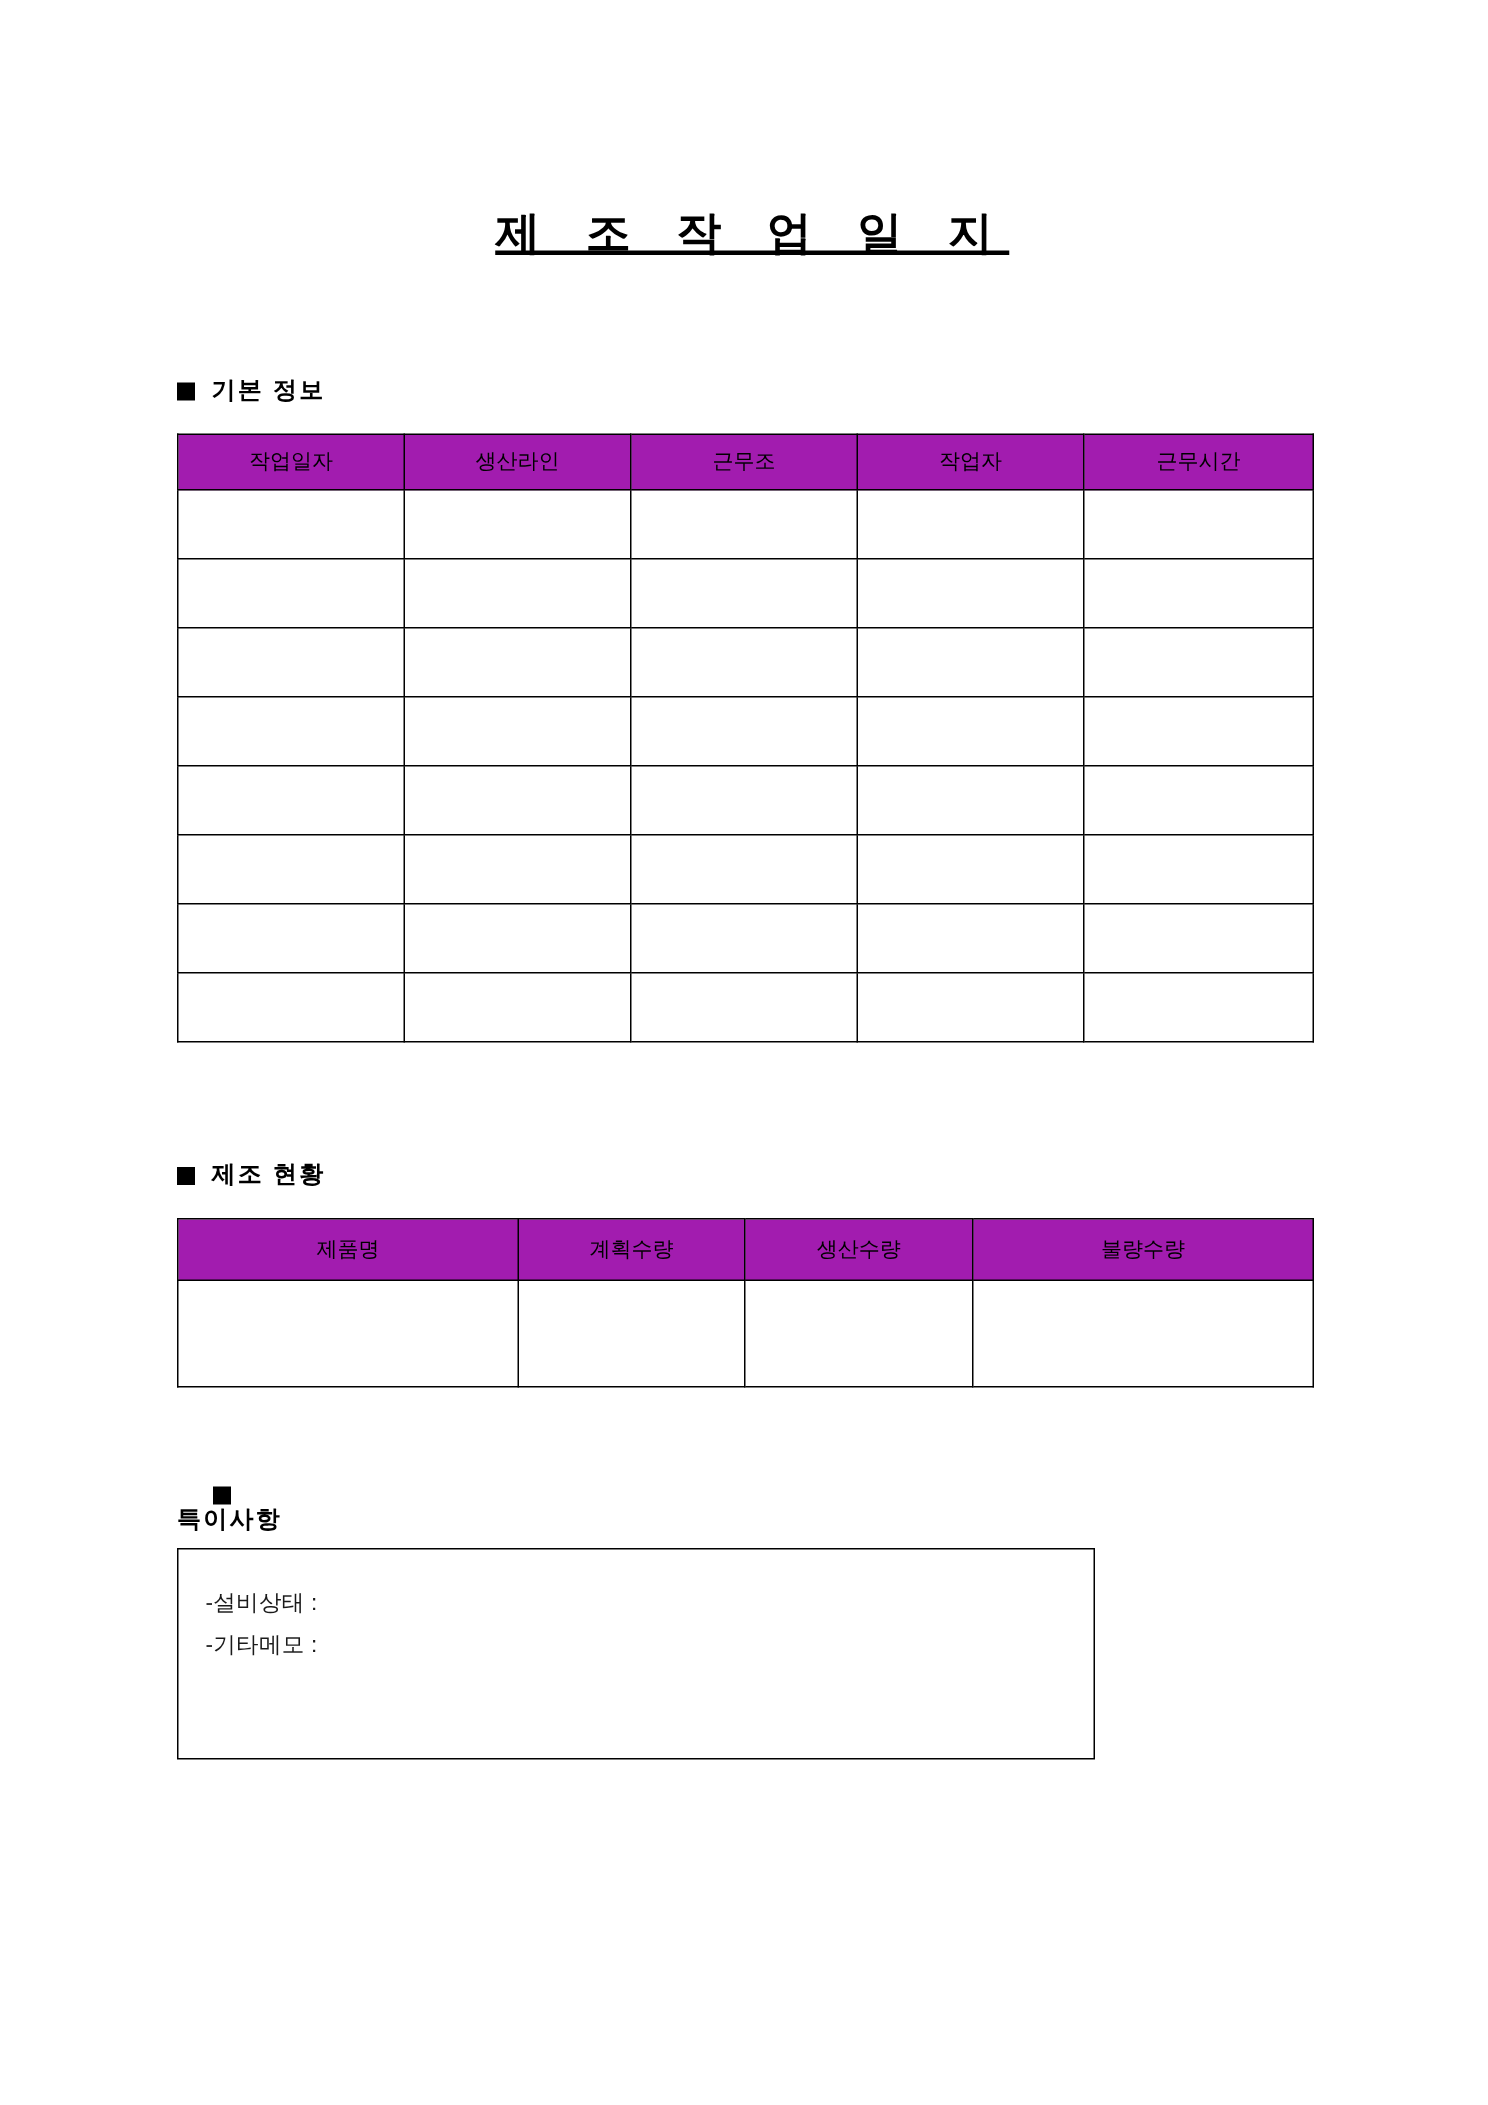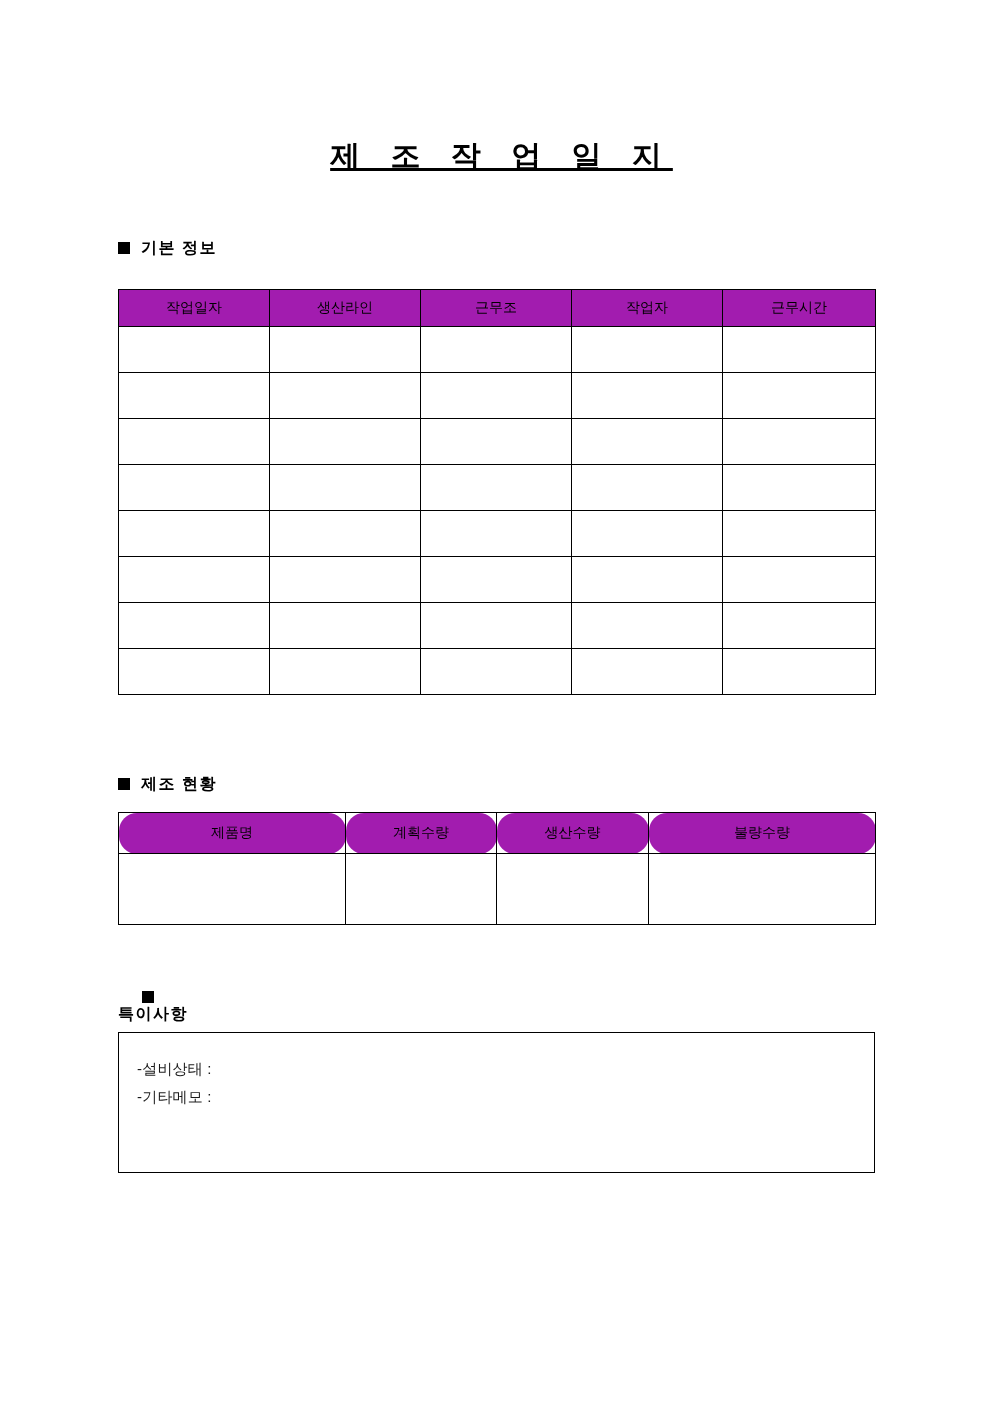--- a/index.html
+++ b/index.html
@@ -57,21 +57,21 @@
     width: 12px;
     height: 12px;
     background: #000000;
     margin-right: 11px;
     flex: none;
   }
   .section-heading .heading-text {
     letter-spacing: 1.5px;
   }
 
-  #heading-basic  { top: 237px; }
+  #heading-basic  { top: 250px; }
   #heading-status { top: 773px; text-align: right; }
   #heading-notes  { top: 991px; flex-direction: column; }
 
   
   table.form-table {
     position: absolute;
     border-collapse: collapse;
     table-layout: fixed;
     background: #ffffff;
   }
@@ -106,33 +106,33 @@
   #table-basic-info col.c2 { width: 151px; }
   #table-basic-info col.c3 { width: 151px; }
   #table-basic-info col.c4 { width: 153px; }
 
   
   #table-production-status {
     left: 118px;
     top: 812px;
     width: 757px;
   }
-  #table-production-status th { height: 40px; border-radius: 18px; }
+  #table-production-status th { height: 40px; }
   #table-production-status td { height: 70px; }
   #table-production-status col.p0 { width: 227px; }
   #table-production-status col.p1 { width: 151px; }
   #table-production-status col.p2 { width: 152px; }
   #table-production-status col.p3 { width: 227px; }
 
   
   #notes-box {
     position: absolute;
     left: 118px;
     top: 1032px;
-    width: 757px;
+    width: 612px;
     height: 141px;
     border: 1px solid #000000;
     background: #ffffff;
     box-sizing: border-box;
   }
   .notes-list {
     margin: 0;
     padding: 22px 0 0 18px;
     list-style: none;
   }

